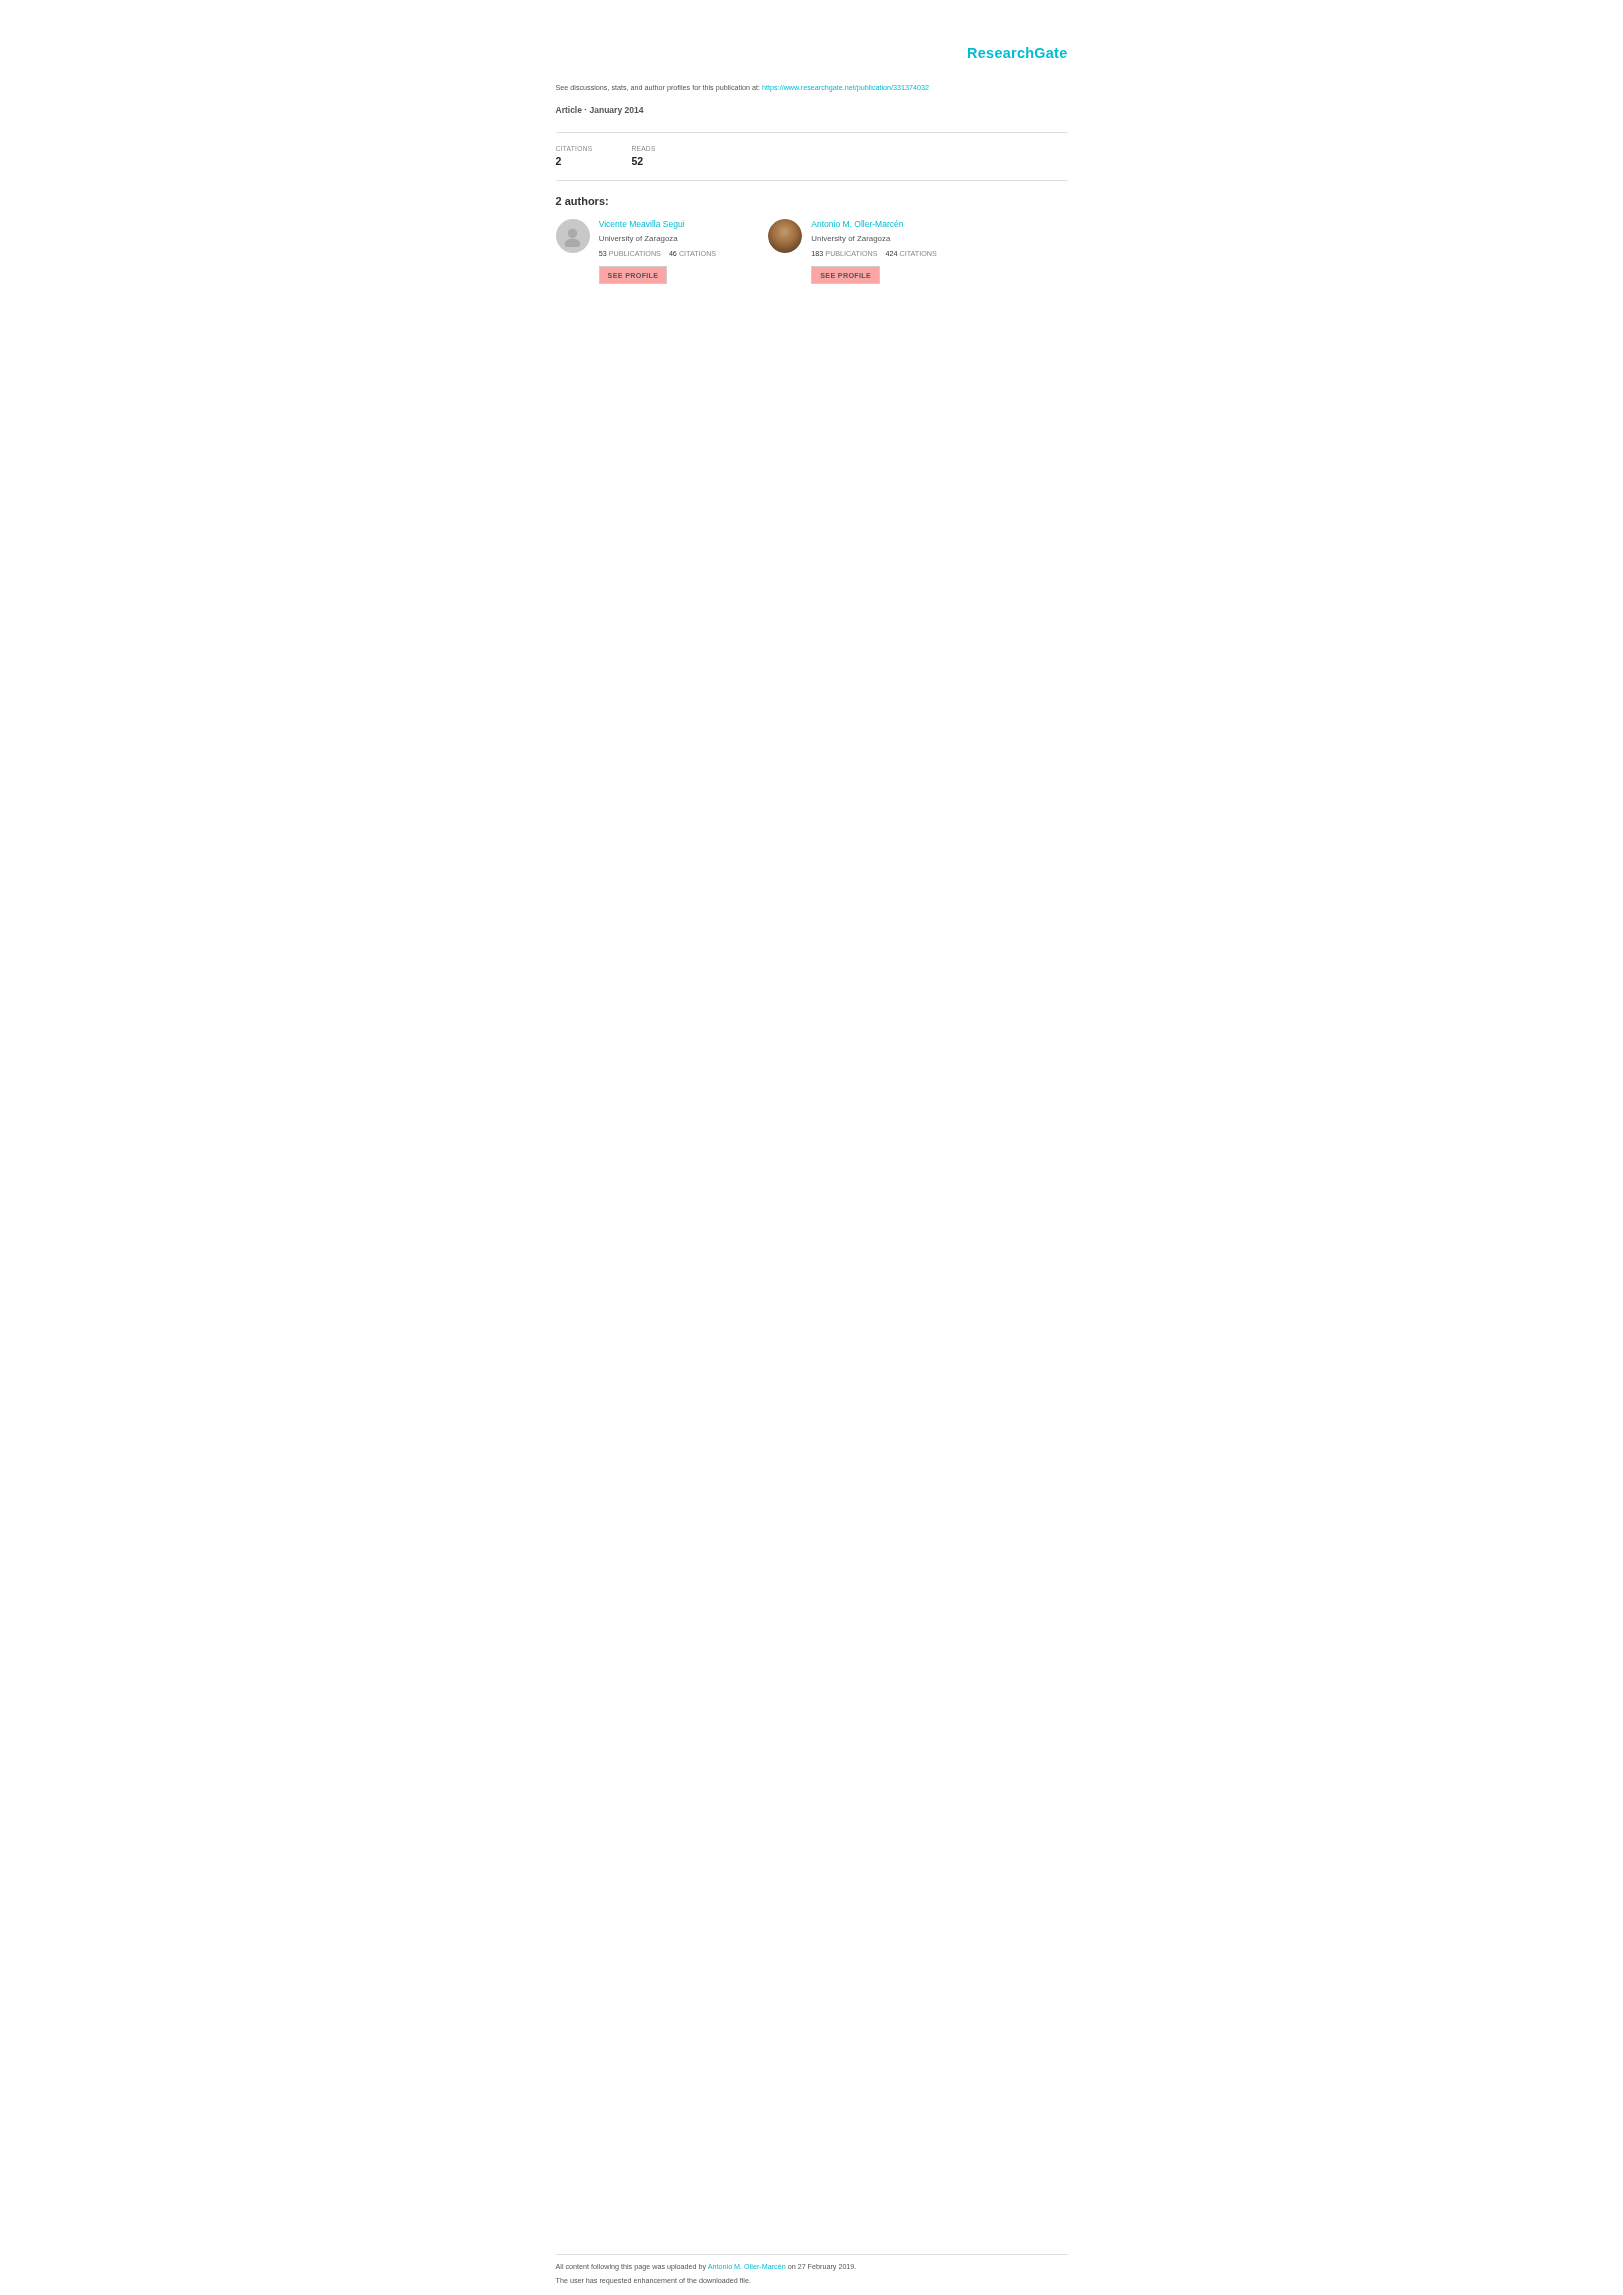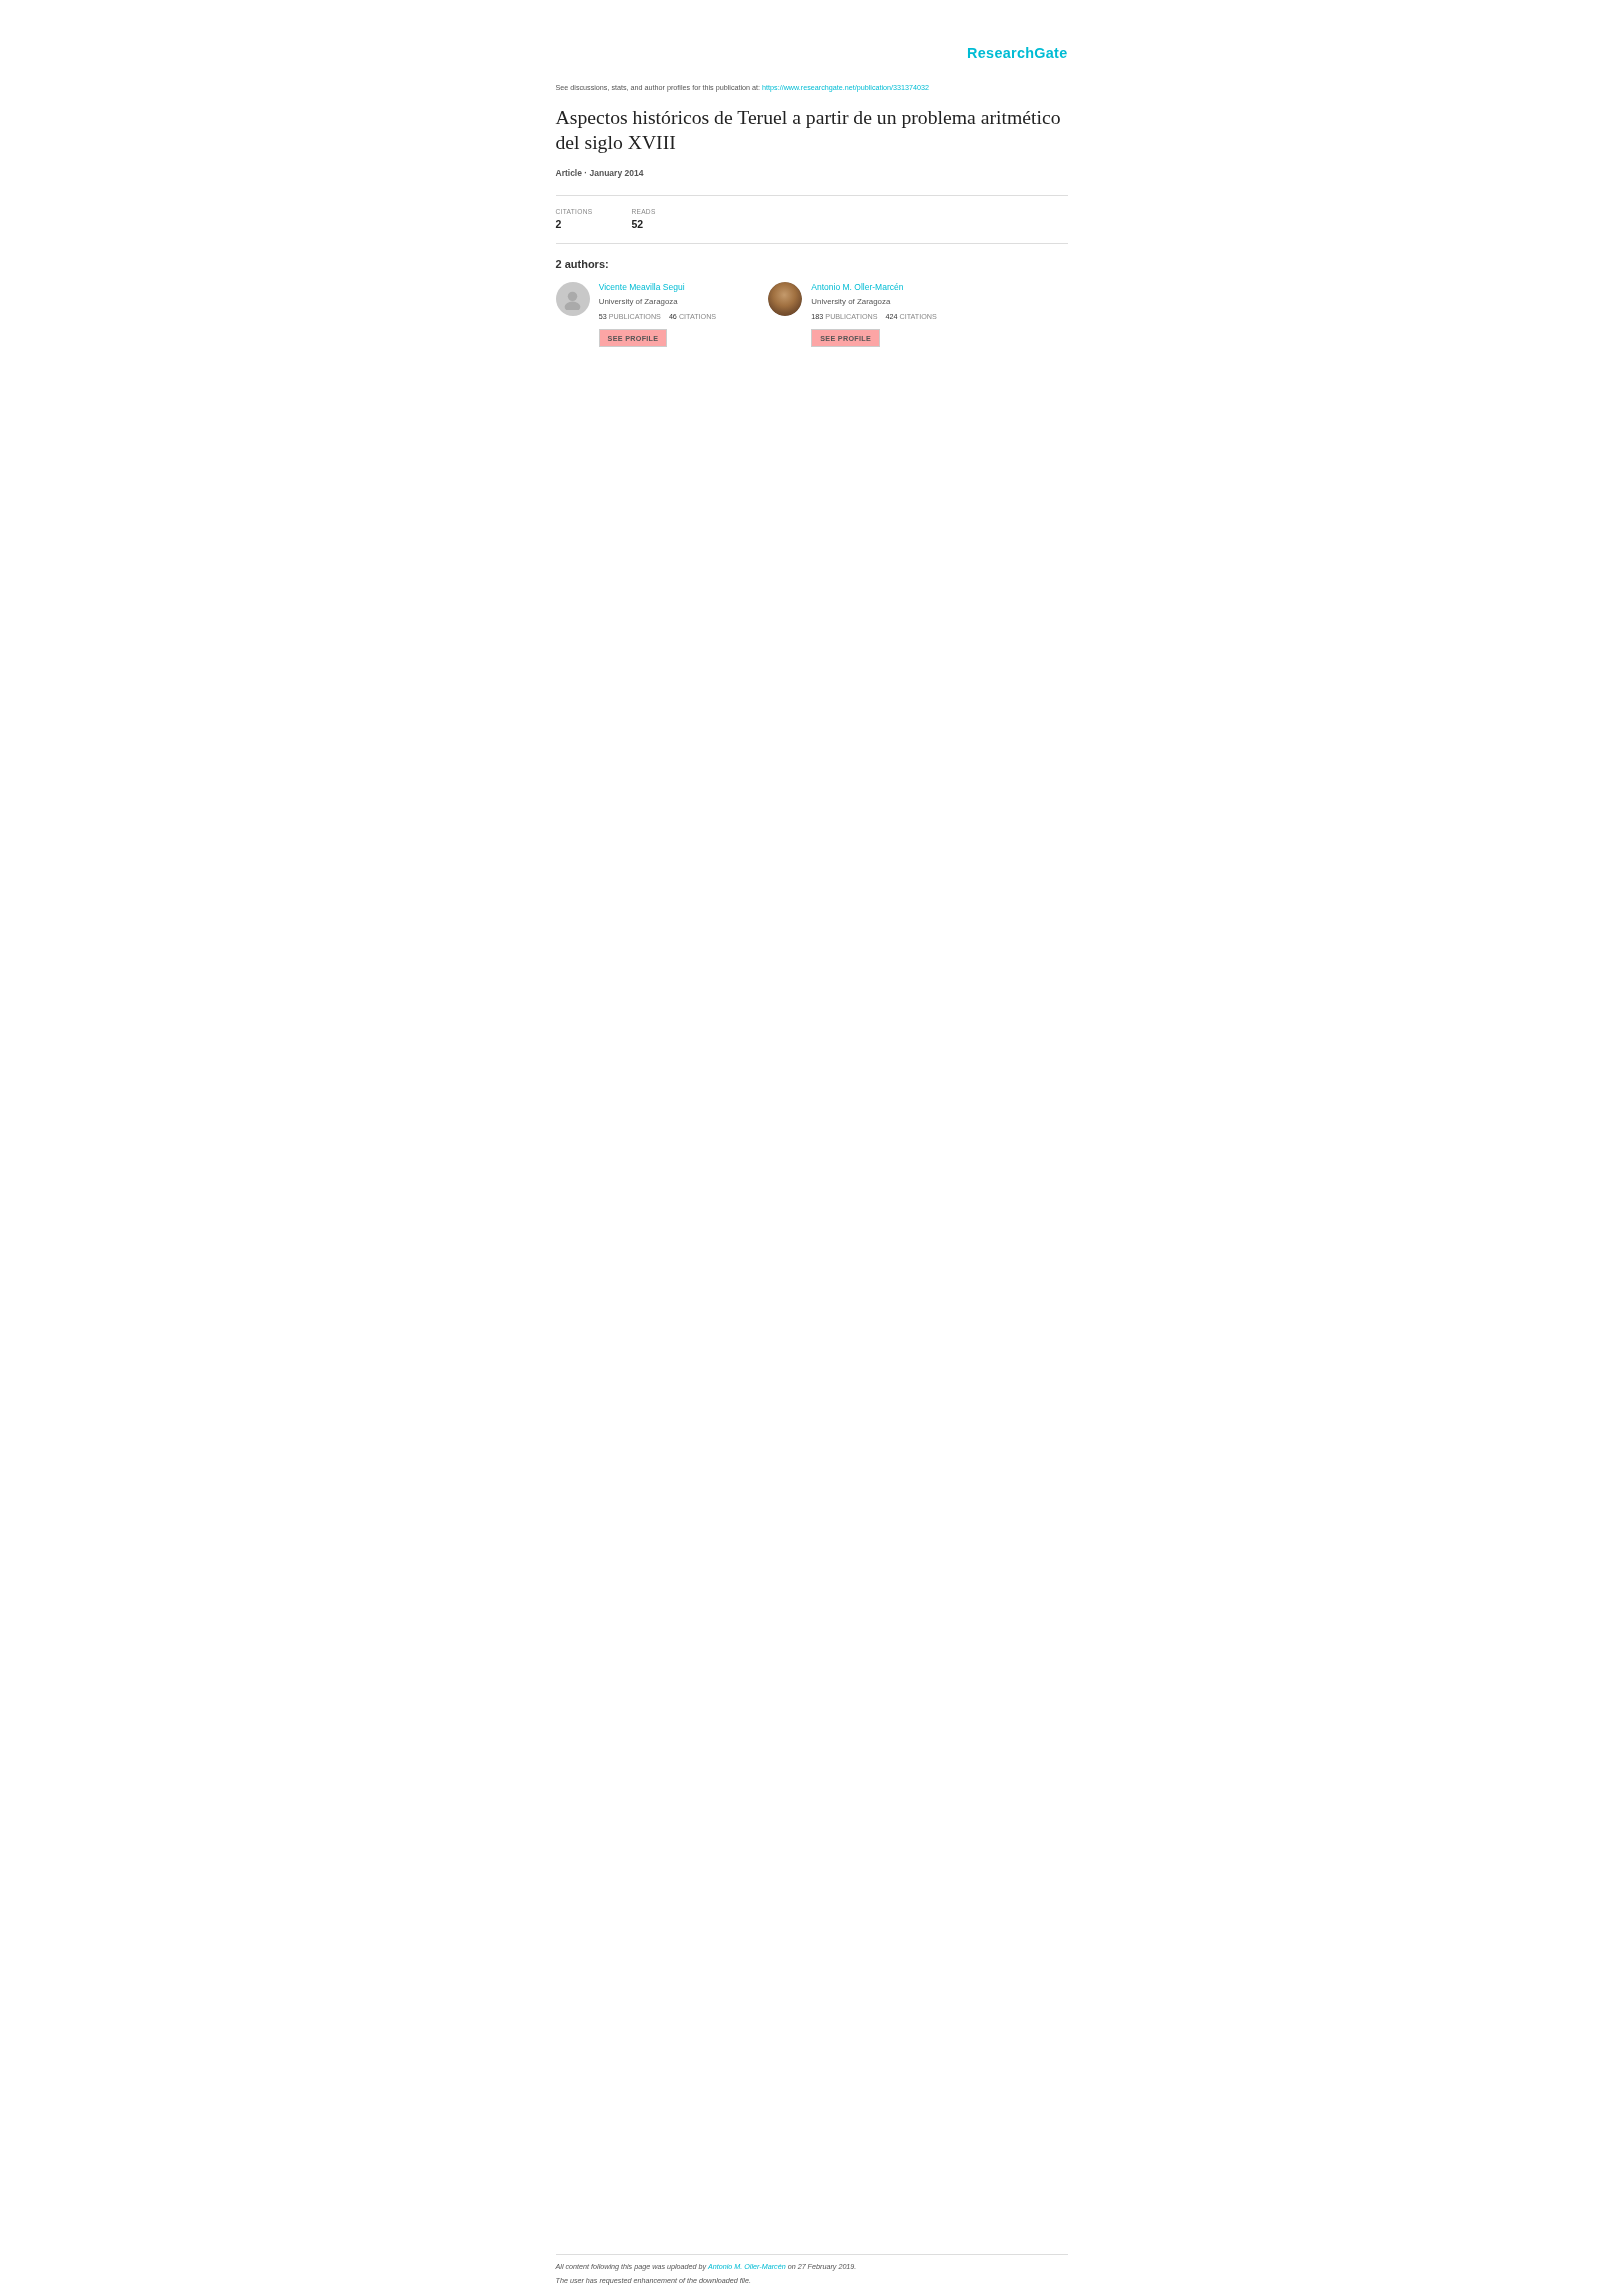--- a/index.html
+++ b/index.html
@@ -202,21 +202,20 @@
       width: fit-content;
     }
 
     .footer-section {
       position: absolute;
       bottom: 26px;
       left: 39px;
       right: 39px;
       border-top: 0.7px solid #dddddd;
       padding-top: 6.6px;
-      font-style: italic;
     }
 
     .footer-text {
       font-size: 7.2px;
       color: #555555;
       margin-bottom: 3.9px;
     }
 
     .footer-text a {
       color: #00bcd4;
@@ -234,21 +233,20 @@
 <div class="page-wrapper">
 
   <div class="header-bar">
     <div class="brand-logo">ResearchGate</div>
   </div>
 
   <div class="top-notice">
     <span>See discussions, stats, and author profiles for this publication at: </span><a href="#">https://www.researchgate.net/publication/331374032</a>
   </div>
 
-  <h1 class="article-title">Aspectos históricos de Teruel a partir de un problema aritmético del siglo XVIII</h1>
 
   <div class="article-meta">Article · January 2014</div>
 
   <hr class="divider">
 
   <div class="stats-row">
     <div class="stat-block">
       <div class="stat-label">CITATIONS</div>
       <div class="stat-value">2</div>
     </div>

